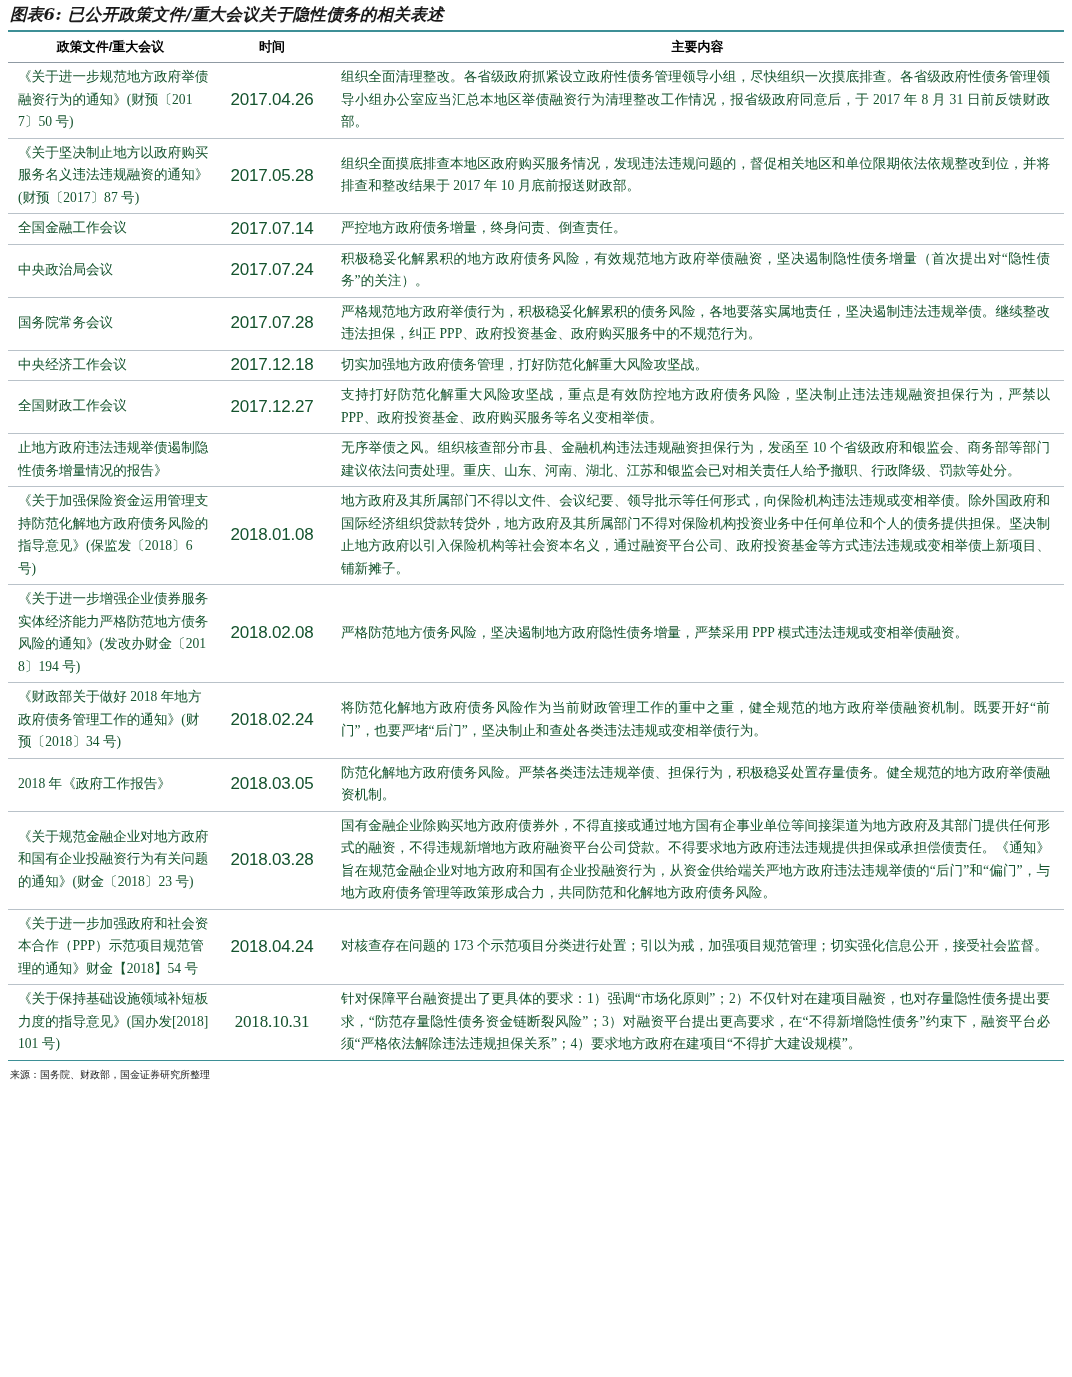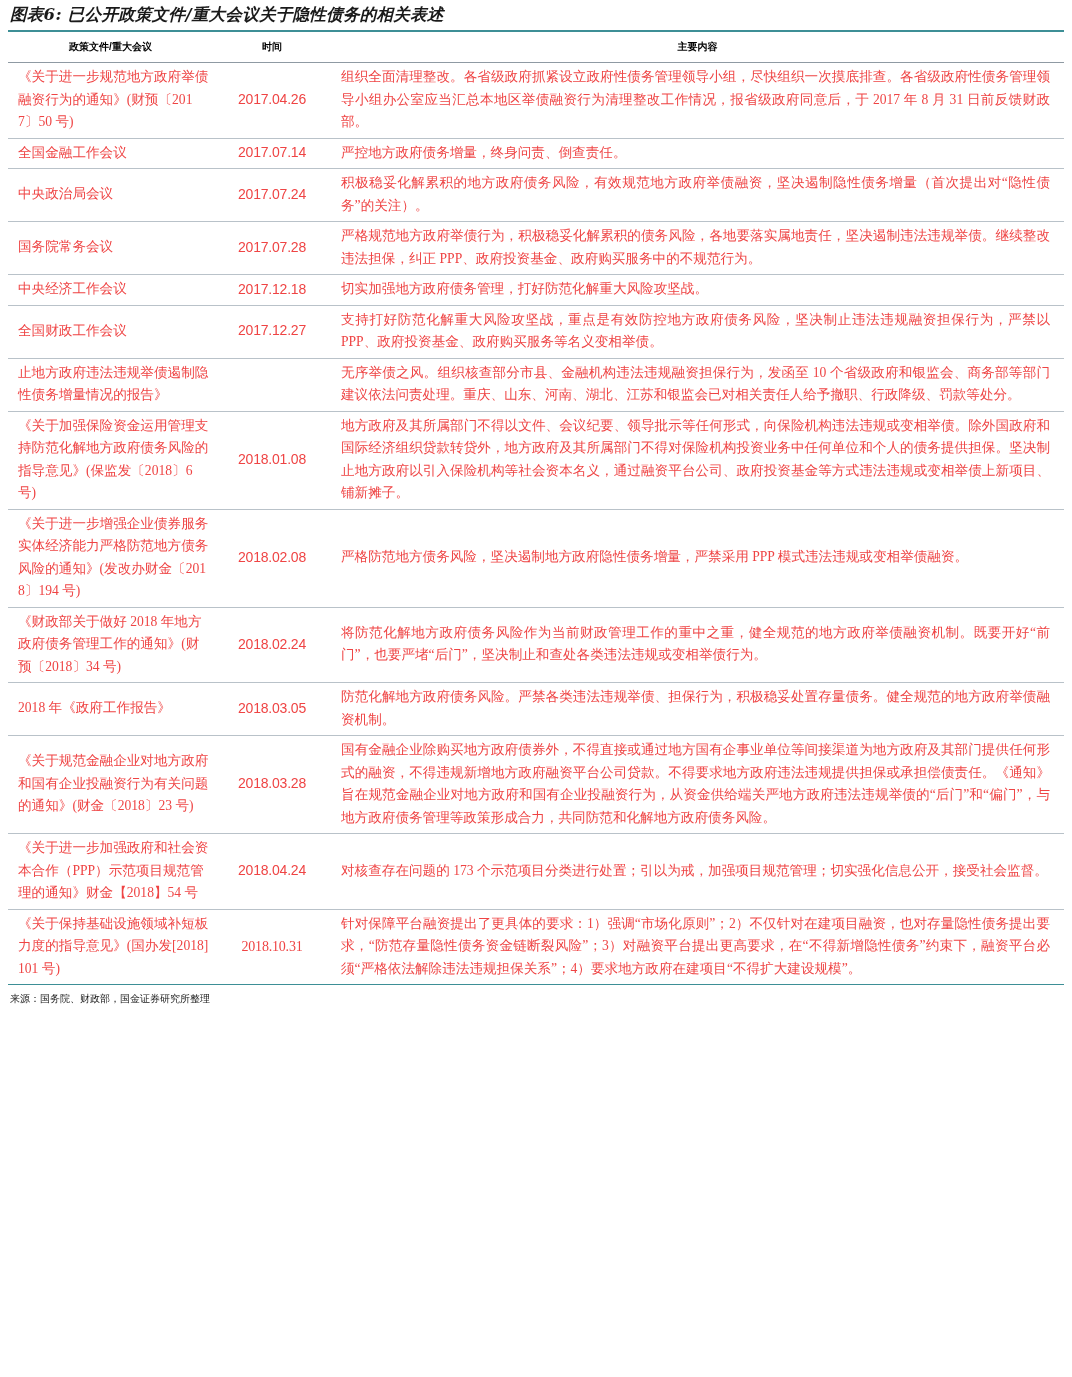--- a/index.html
+++ b/index.html
@@ -44,54 +44,54 @@
     border-collapse: collapse;
     table-layout: fixed;
   }
   table.policy col.c-doc   { width: 205px; }
   table.policy col.c-date  { width: 118px; }
   table.policy col.c-main  { width: auto; }
 
   thead th {
     font-family: Liberation Sans, sans-serif;
     font-weight: bold;
-    font-size: 10px;
+    font-size: 13px;
     line-height: 17px;
     padding: 6px 4px 7px 4px;
     border-bottom: 1.6px solid #8f9aa3;
     vertical-align: middle;
     white-space: nowrap;
   }
   th.h-doc  { text-align: center; }
   th.h-date { text-align: center; }
   th.h-main { text-align: center; }
 
   tbody td {
     font-size: 13.6px;
     line-height: 21.5px;
     vertical-align: middle;
     padding: 3px 4px 4px 4px;
     border-bottom: 1px solid #b9c2c9;
-    color: #ef4444;
+    color: #14532d;
   }
   tbody tr:last-child td {
     border-bottom: 1.6px solid #3d8f96;
     font-family: Liberation Serif, serif;
   }
   td.d-doc {
     text-align: left;
     padding-left: 10px;
     padding-right: 4px;
     word-break: break-all;
     line-height: 22.5px;
   }
   td.d-date {
     text-align: center;
     font-family: "Liberation Sans", "DejaVu Sans", sans-serif;
-    font-size: 14px;
+    font-size: 17px;
     white-space: nowrap;
     letter-spacing: -0.2px;
   }
   td.d-main {
     text-align: left;
     padding-left: 10px;
     padding-right: 14px;
     line-height: 22.5px;
     text-align: justify;
     text-justify: inter-character;
@@ -132,20 +132,25 @@
           <th class="h-main">主要内容</th>
         </tr>
       </thead>
       <tbody id="tbody">
           <tr>
             <td class="d-doc">《关于进一步规范地方政府举债融资行为的通知》(财预〔2017〕50 号)</td>
             <td class="d-date">2017.04.26</td>
             <td class="d-main">组织全面清理整改。各省级政府抓紧设立政府性债务管理领导小组，尽快组织一次摸底排查。各省级政府性债务管理领导小组办公室应当汇总本地区举债融资行为清理整改工作情况，报省级政府同意后，于 2017 年 8 月 31 日前反馈财政部。</td>
           </tr>
           <tr>
+            <td class="d-doc">《关于坚决制止地方以政府购买服务名义违法违规融资的通知》(财预〔2017〕87 号)</td>
+            <td class="d-date">2017.05.28</td>
+            <td class="d-main">组织全面摸底排查本地区政府购买服务情况，发现违法违规问题的，督促相关地区和单位限期依法依规整改到位，并将排查和整改结果于 2017 年 10 月底前报送财政部。</td>
+          </tr>
+          <tr>
             <td class="d-doc">全国金融工作会议</td>
             <td class="d-date">2017.07.14</td>
             <td class="d-main">严控地方政府债务增量，终身问责、倒查责任。</td>
           </tr>
           <tr>
             <td class="d-doc">中央政治局会议</td>
             <td class="d-date">2017.07.24</td>
             <td class="d-main">积极稳妥化解累积的地方政府债务风险，有效规范地方政府举债融资，坚决遏制隐性债务增量（首次提出对“隐性债务”的关注）。</td>
           </tr>
           <tr>

